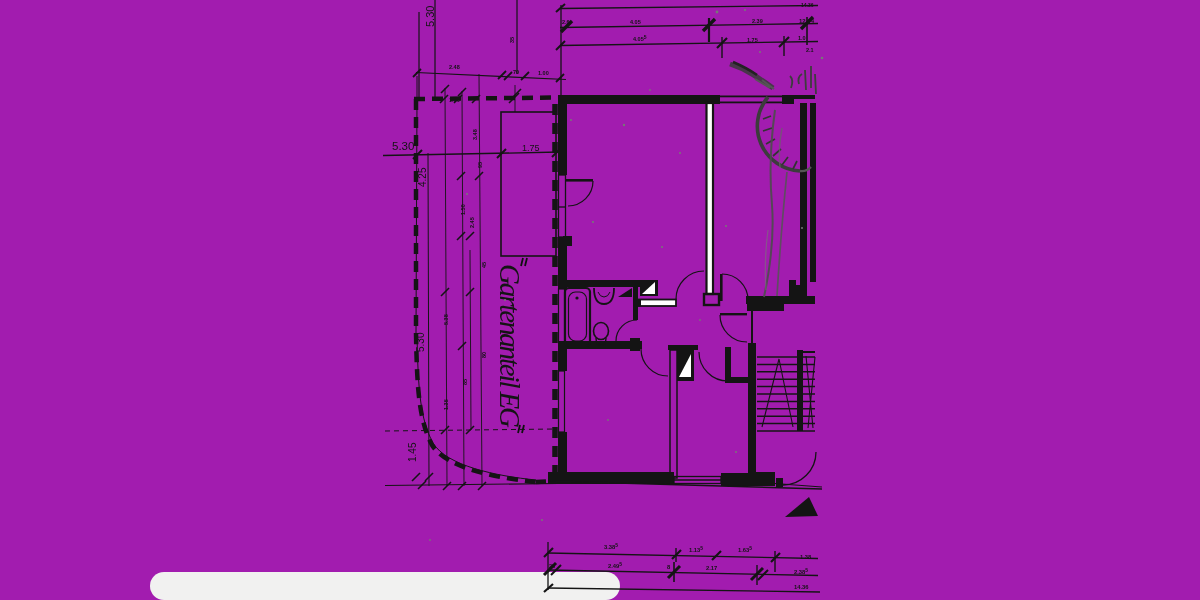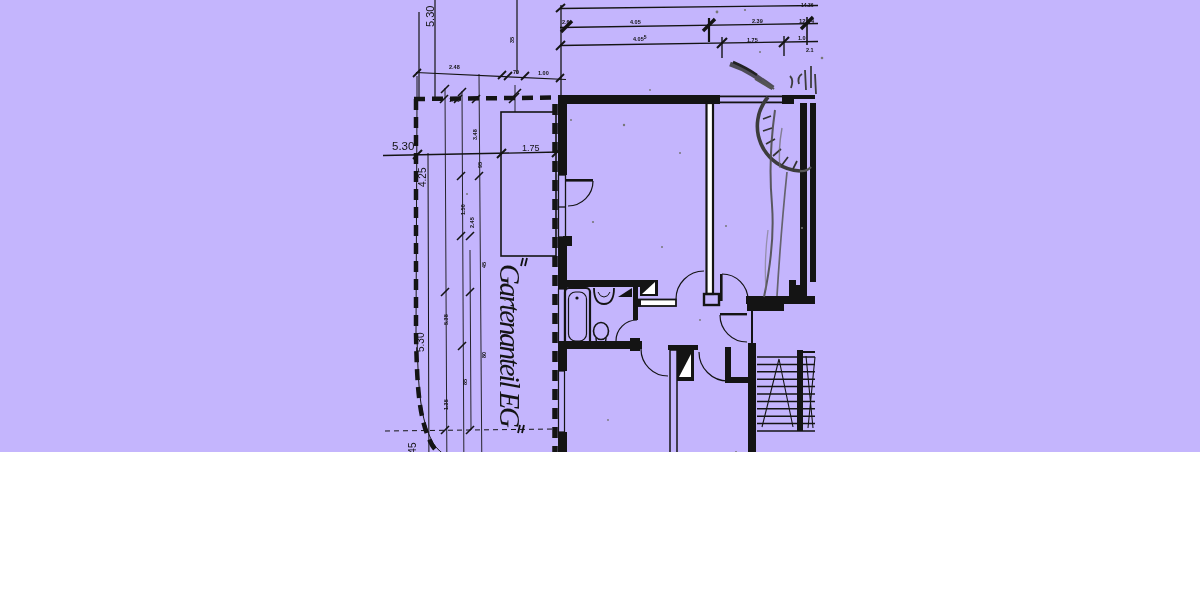--- a/index.html
+++ b/index.html
@@ -1,16 +1,16 @@
 <!DOCTYPE html>
 <html><head>
 <meta charset="utf-8">
 <style>
   html,body{margin:0;padding:0;background:#ffffff;}
-  #page{position:relative;width:1200px;height:452px;background:#c4b5fd;overflow:hidden;
+  #page{position:relative;width:1200px;height:600px;background:#a21caf;overflow:hidden;
         font-family:"Liberation Sans", sans-serif;}
   svg{position:absolute;left:0;top:0;}
   text{fill:#141414;}
 </style>
 </head>
 <body>
 <div id="page">
 <svg width="1200" height="600" viewBox="0 0 1200 600">
 <defs></defs>
 

